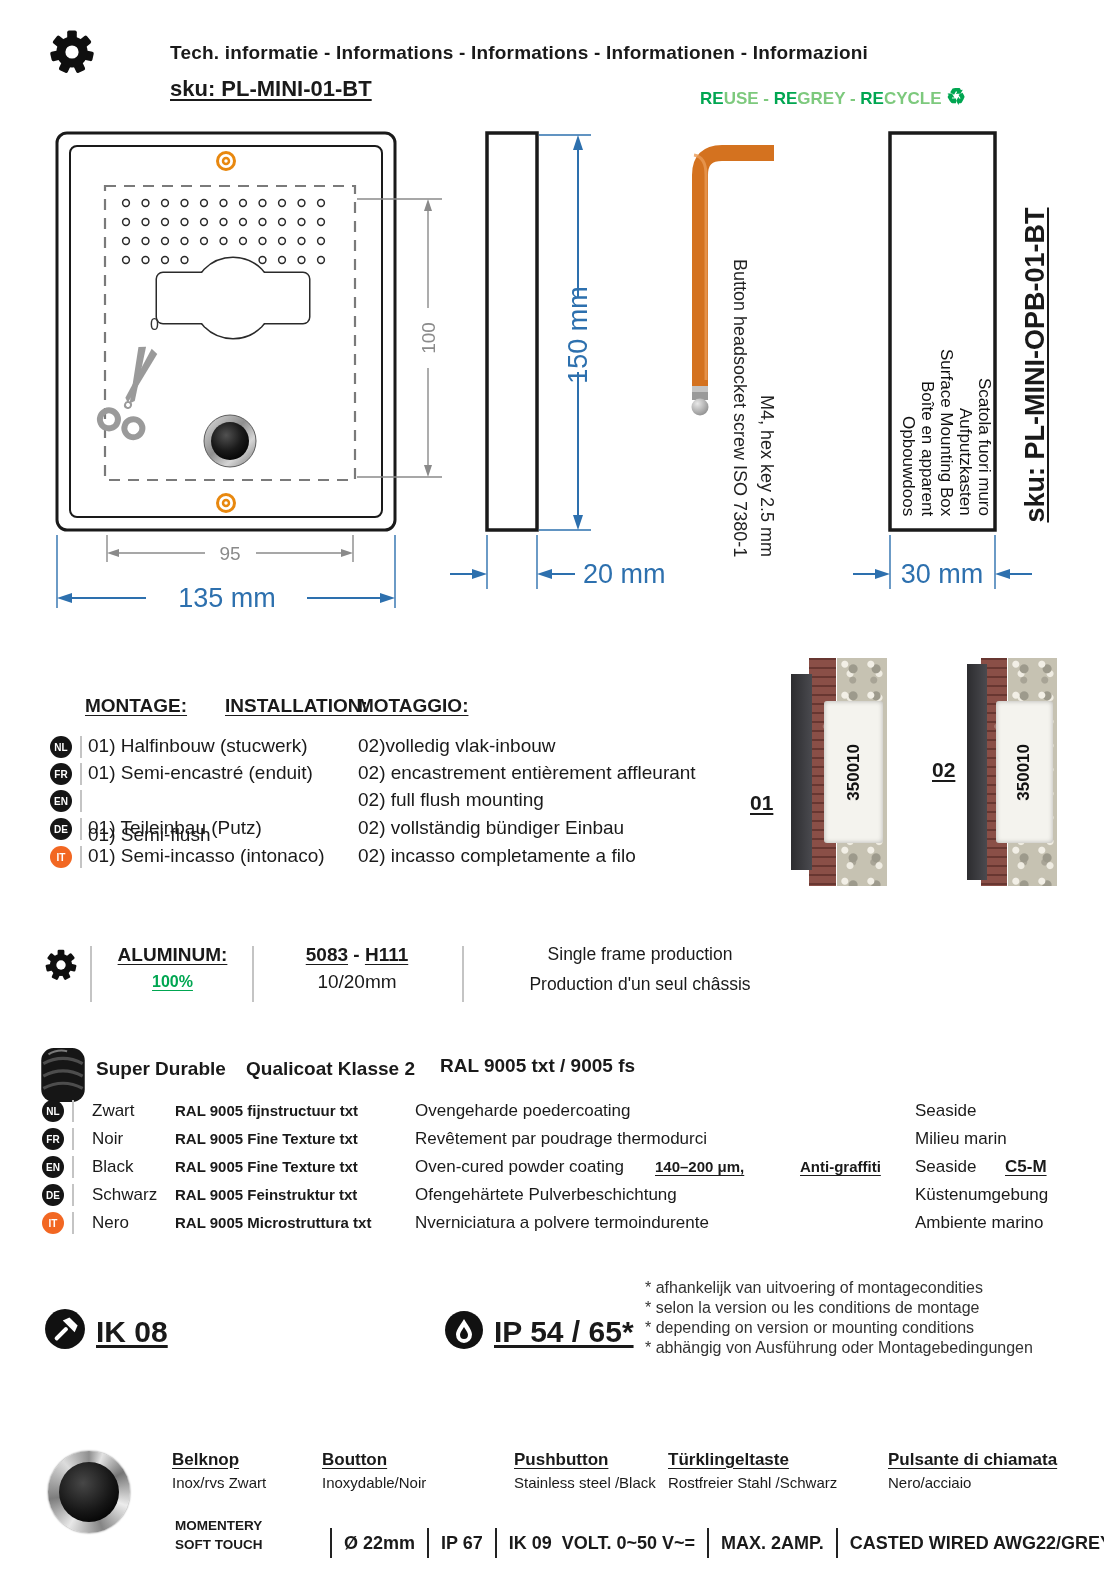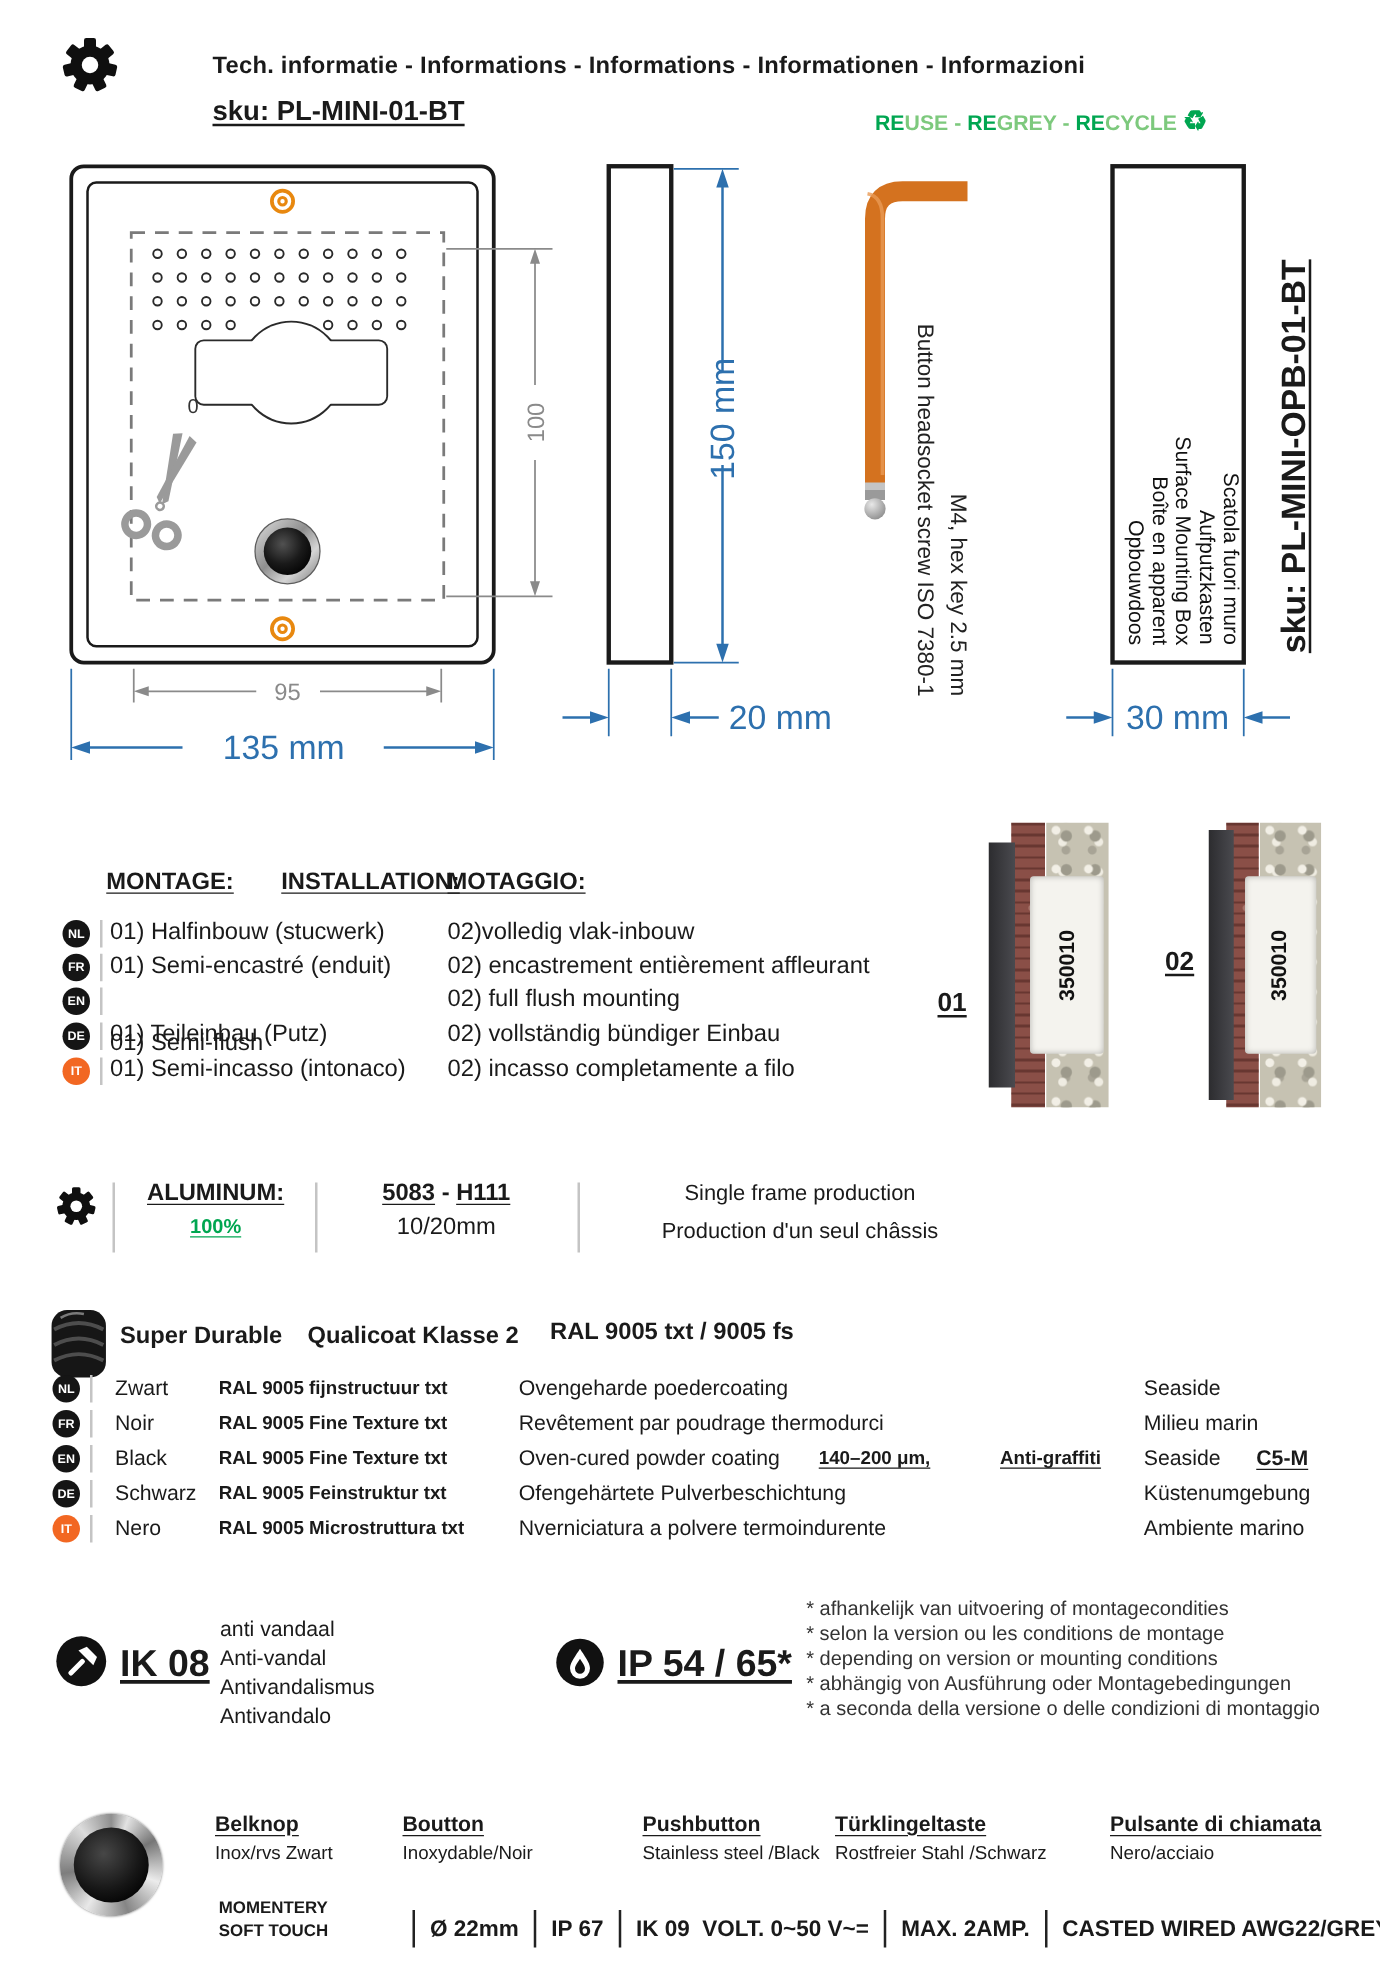--- a/index.html
+++ b/index.html
@@ -403,42 +403,35 @@
   <span class="abs" style="left:44px;top:1308px;">
     <svg width="42" height="42" viewBox="0 0 40 40">
       <circle cx="20" cy="20" r="19" fill="#111"></circle>
       <g transform="translate(20,21) rotate(45)" fill="#fff">
         <rect x="-1.9" y="-3" width="3.8" height="16" rx="1.6"></rect>
         <path d="M-8,-5 L8,-5 L5.5,-11.5 L-5.5,-11.5 Z"></path>
       </g>
     </svg>
   </span>
   <div class="abs b u" style="left:96px;top:1315px;font-size:30px;">IK 08</div>
-  <div class="abs" style="left:176px;top:1292px;font-size:17px;line-height:23px;">
-    <div>anti vandaal</div>
-    <div>Anti-vandal</div>
-    <div>Antivandalismus</div>
-    <div>Antivandalo</div>
-  </div>
 
   <span class="abs" style="left:444px;top:1310px;">
     <svg width="40" height="40" viewBox="0 0 40 40">
       <circle cx="20" cy="20" r="19" fill="#111"></circle>
       <path d="M20,9 C23,14 28,20 28,24.5 a8,8.5 0 1 1 -16,0 C12,20 17,14 20,9 Z" fill="#fff"></path>
       <path d="M20,17 C21.5,19.5 24,22.5 24,24.8 a4,4.2 0 1 1 -8,0 C16,22.5 18.5,19.5 20,17 Z" fill="#111"></path>
     </svg>
   </span>
   <div class="abs b u" style="left:494px;top:1315px;font-size:30px;">IP 54 / 65*</div>
 
   <div class="abs notes" style="left:645px;top:1278px;">
     <div>* afhankelijk van uitvoering of montagecondities</div>
     <div>* selon la version ou les conditions de montage</div>
     <div>* depending on version or mounting conditions</div>
     <div>* abhängig von Ausführung oder Montagebedingungen</div>
-    <div>* a seconda della versione o delle condizioni di montaggio</div>
   </div>
 
   <div class="btn-photo">
     <div class="btn-photo-inner"></div>
   </div>
 
   <div class="abs" style="left:172px;top:1450px;">
     <div class="b u" style="font-size:17px;">Belknop</div>
     <div style="font-size:15px;margin-top:4px;">Inox/rvs Zwart</div>
   </div>

